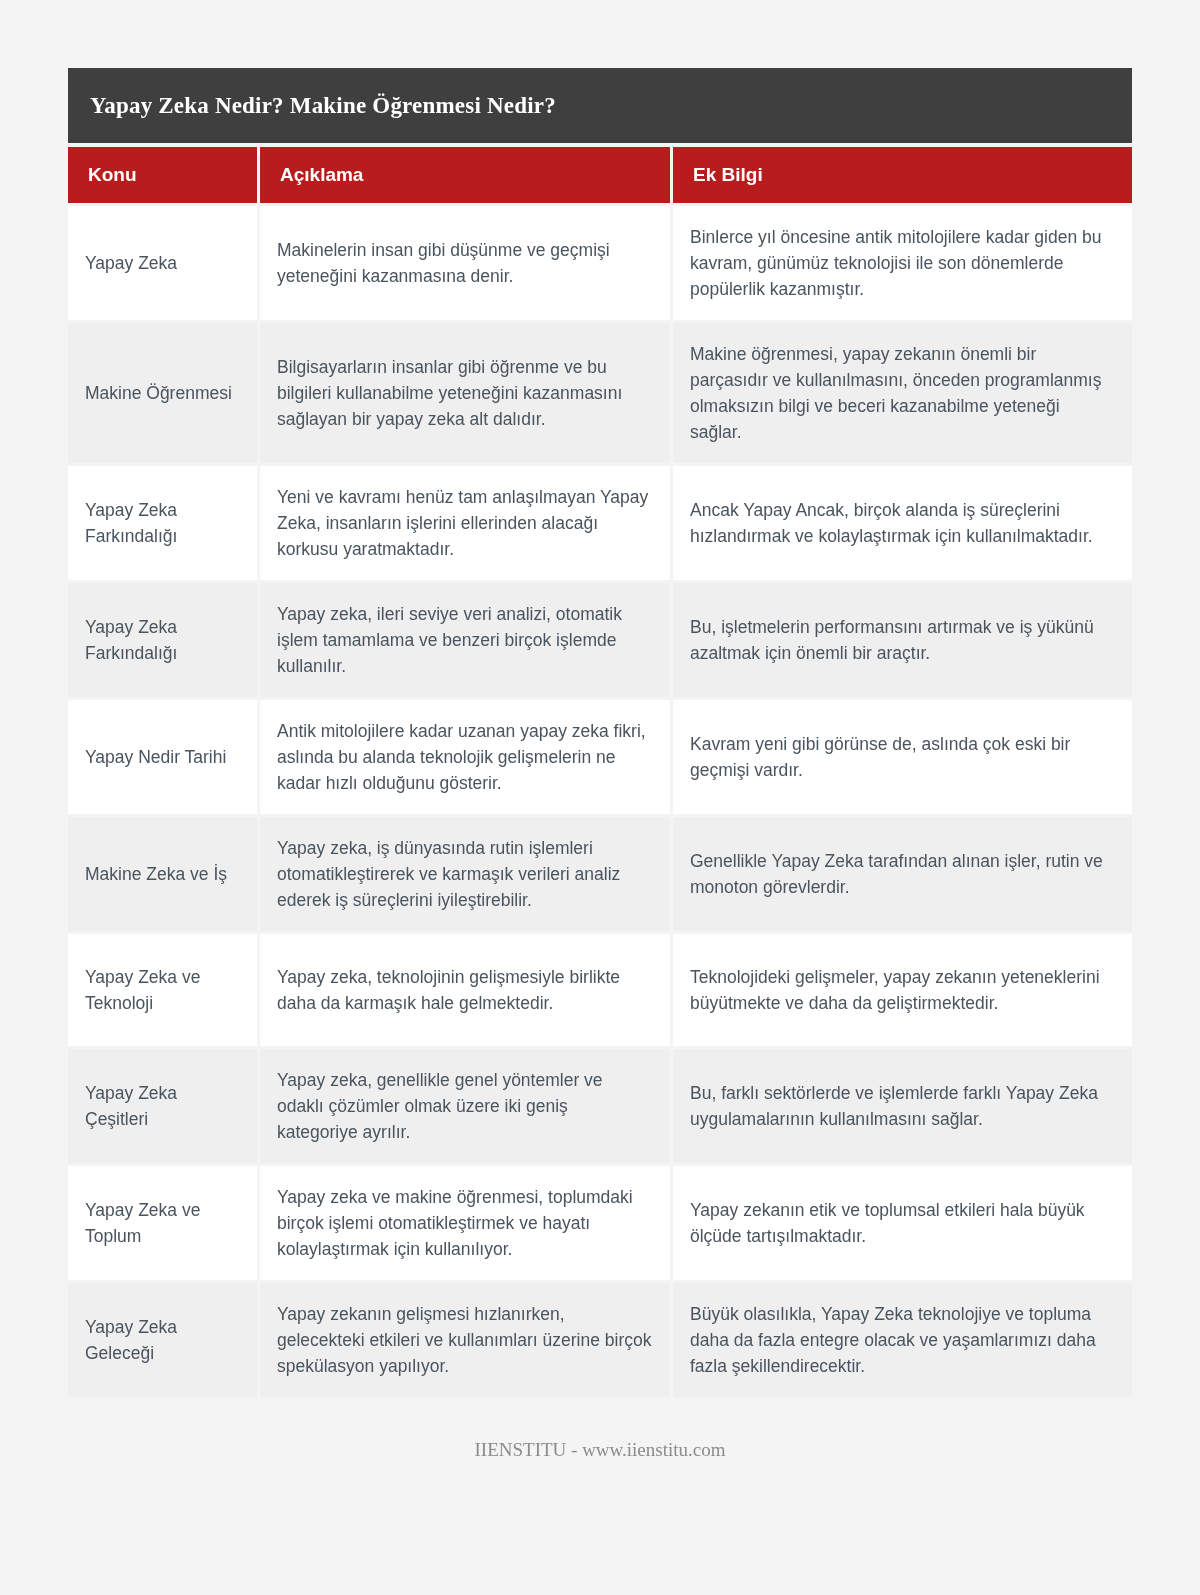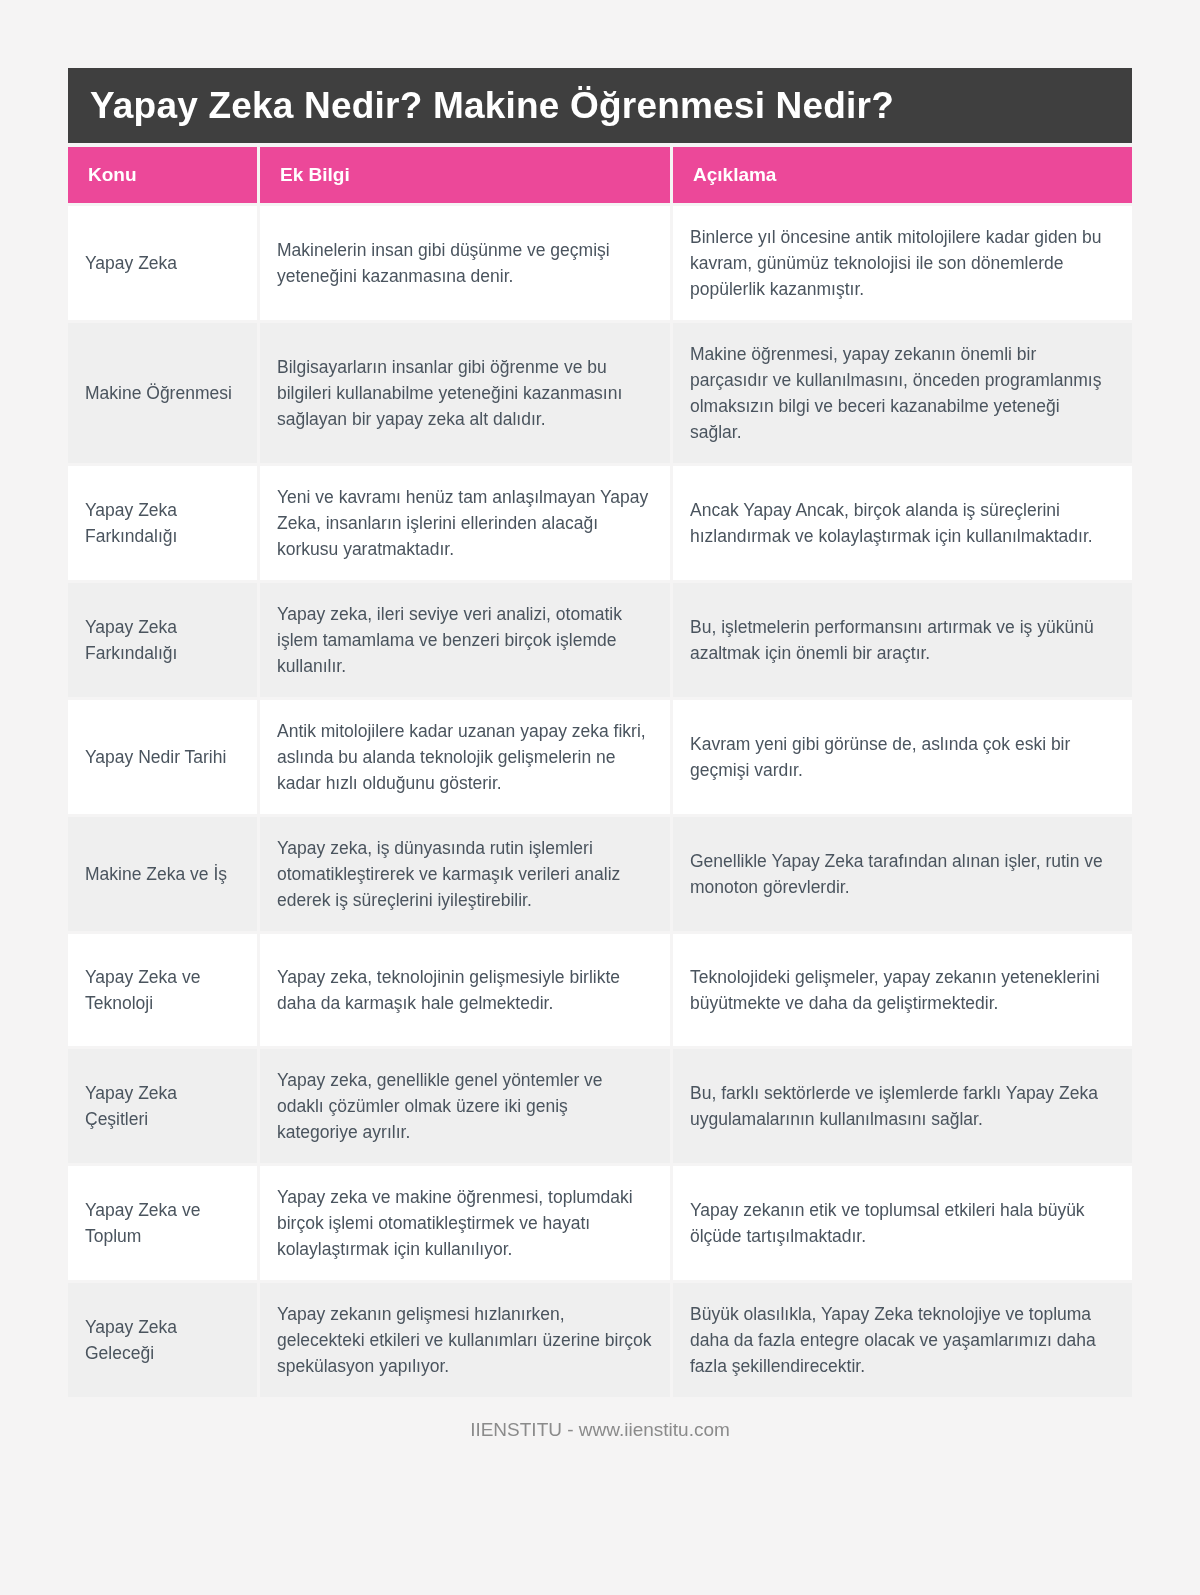--- a/index.html
+++ b/index.html
@@ -18,34 +18,35 @@
   .title-bar {
     background: #3f3f3f;
     height: 75px;
     display: flex;
     align-items: center;
     padding: 0 22px;
     margin-bottom: 4px;
   }
   .title-bar h1 {
     color: #ffffff;
-    font-size: 37px;
+    font-size: 23px;
     font-weight: 700;
     letter-spacing: 0.2px;
+    font-family: Liberation Serif, serif;
   }
 
   .grid {
     display: grid;
     grid-template-columns: 189px 410px 1fr;
     gap: 3px;
     background: #f5f4f4;
   }
 
   .hcell {
-    background: #ec4899;
+    background: #b91c1c;
     color: #ffffff;
     font-size: 19px;
     font-weight: 700;
     height: 56px;
     display: flex;
     align-items: center;
     padding: 0 20px;
   }
 
   .cell {
@@ -54,39 +55,40 @@
     font-size: 17.5px;
     line-height: 26px;
     padding: 18px 17px;
     min-height: 112px;
     display: flex;
     align-items: center;
   }
   .cell.alt { background: #efefef; }
 
   .footer {
-    margin-top: 22px;
+    margin-top: 42px;
     text-align: center;
     color: #8b8b8b;
     font-size: 19px;
+    font-family: Liberation Serif, serif;
   }
 </style>
 </head>
 <body>
 
 <div class="doc">
 
   <div class="title-bar">
     <h1>Yapay Zeka Nedir? Makine Öğrenmesi Nedir?</h1>
   </div>
 
   <div class="grid" id="table-grid">
     <div class="hcell">Konu</div>
+    <div class="hcell">Açıklama</div>
     <div class="hcell">Ek Bilgi</div>
-    <div class="hcell">Açıklama</div>
 
     <div class="row" style="display:contents">
       <div class="cell">
           <span>Yapay Zeka</span>
         </div>
       <div class="cell">
           <span>Makinelerin insan gibi düşünme ve geçmişi yeteneğini kazanmasına denir.</span>
         </div>
       <div class="cell">
           <span>Binlerce yıl öncesine antik mitolojilere kadar giden bu kavram, günümüz teknolojisi ile son dönemlerde popülerlik kazanmıştır.</span>

